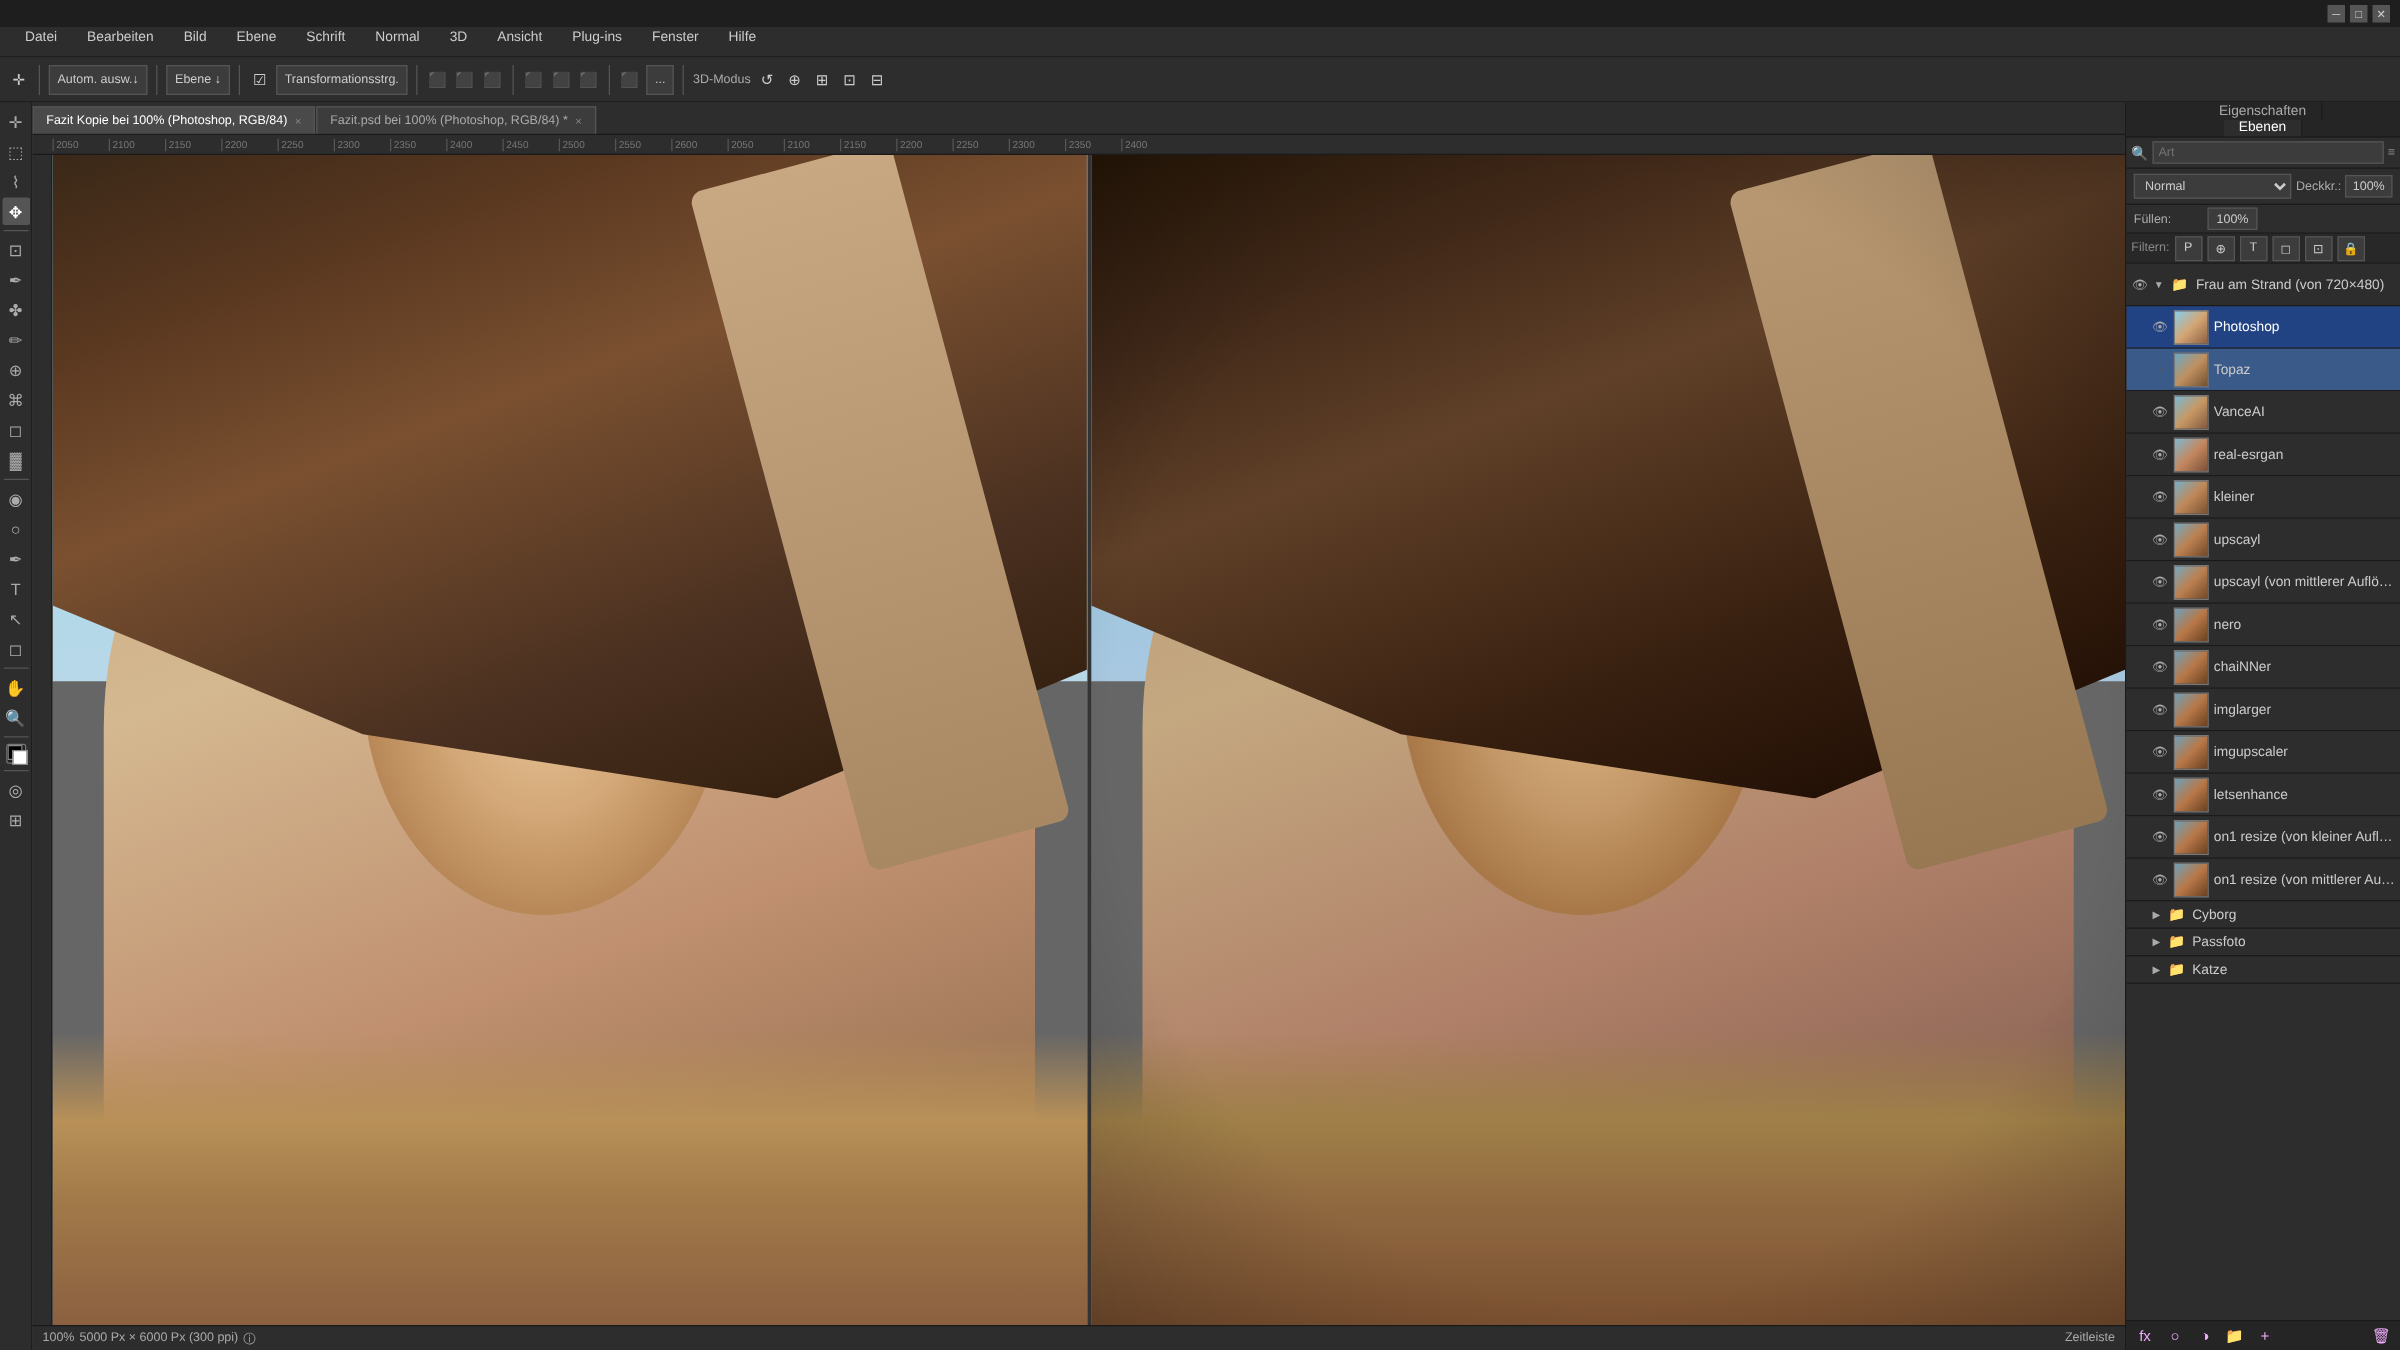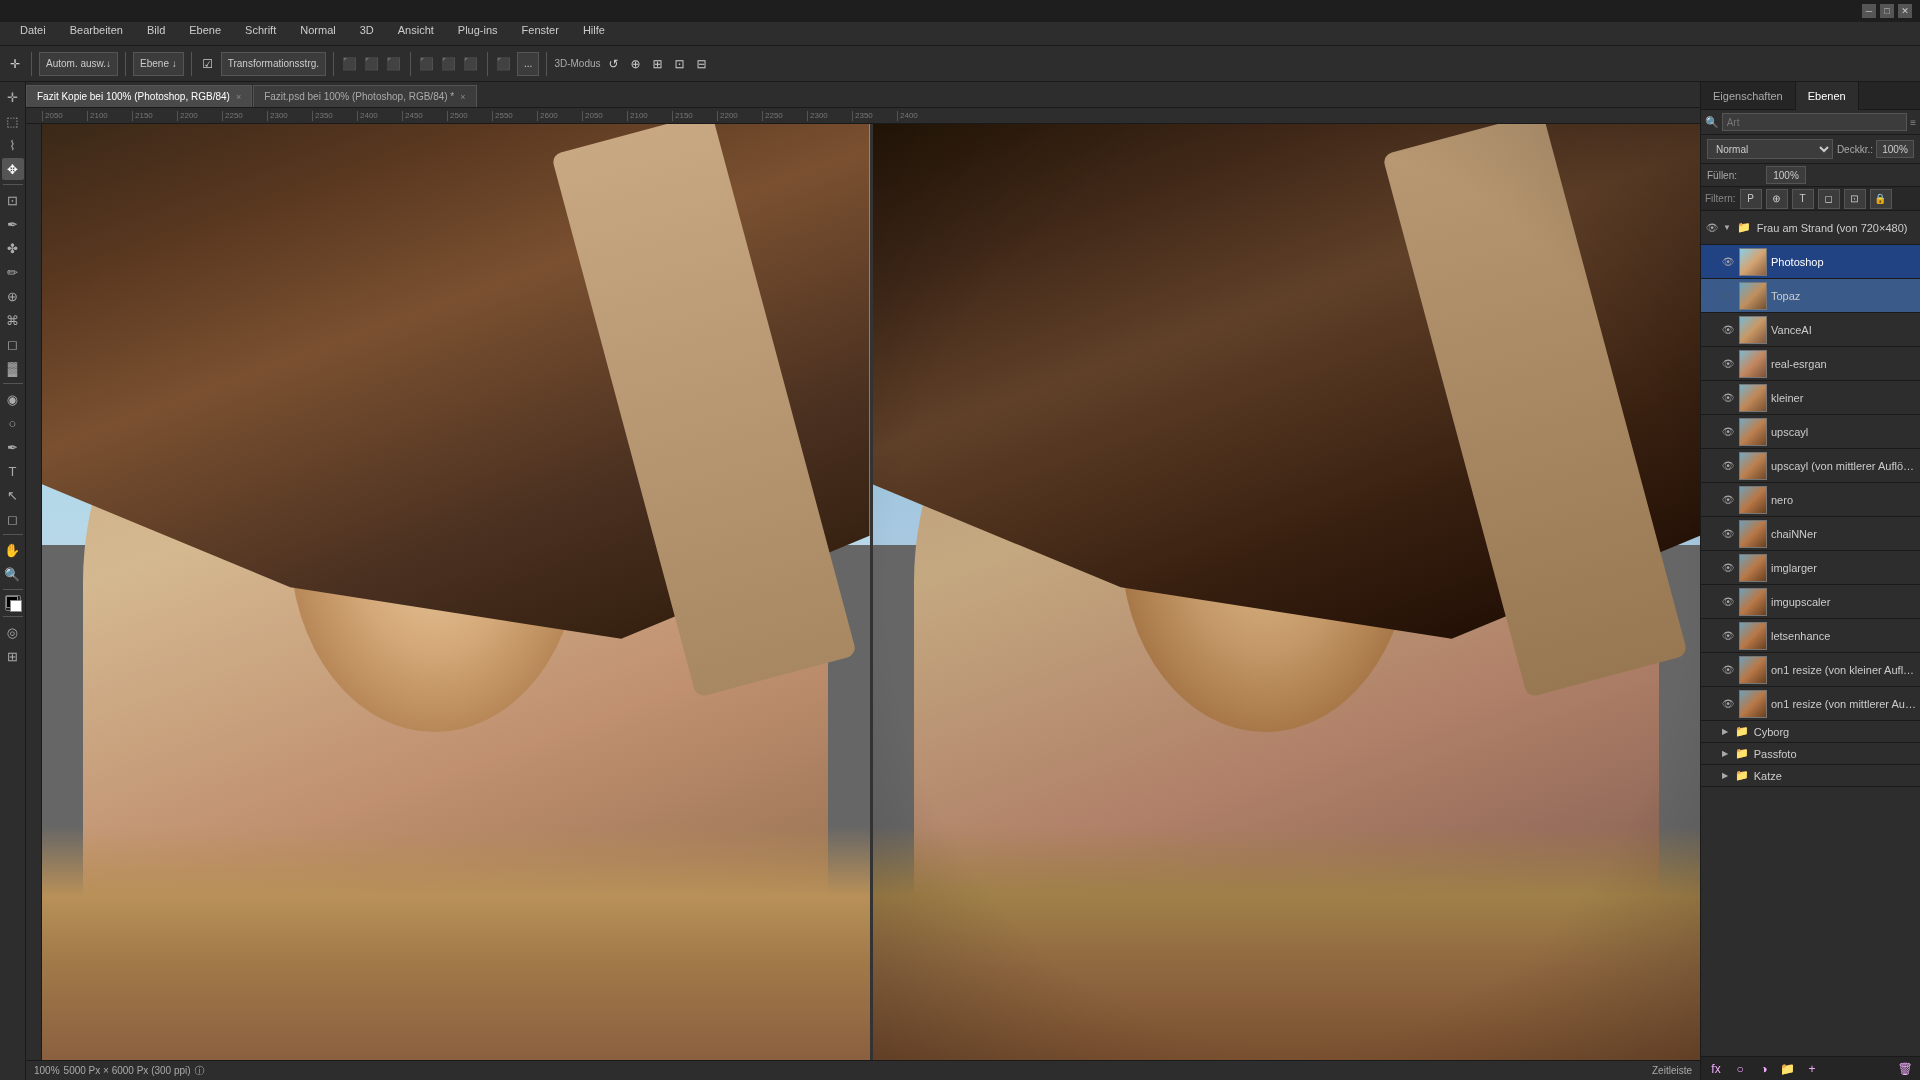--- a/index.html
+++ b/index.html
@@ -271,20 +271,21 @@
       flex-shrink: 0;
     }
 
     
     #panel-header-tabs {
       height: 28px;
       background: #252525;
       display: flex;
       align-items: center;
       border-bottom: 1px solid #1a1a1a;
+      flex-direction: column;
     }
     .panel-tab {
       padding: 0 12px;
       height: 28px;
       display: flex;
       align-items: center;
       font-size: 11px;
       color: #aaa;
       cursor: pointer;
       border-right: 1px solid #1a1a1a;

